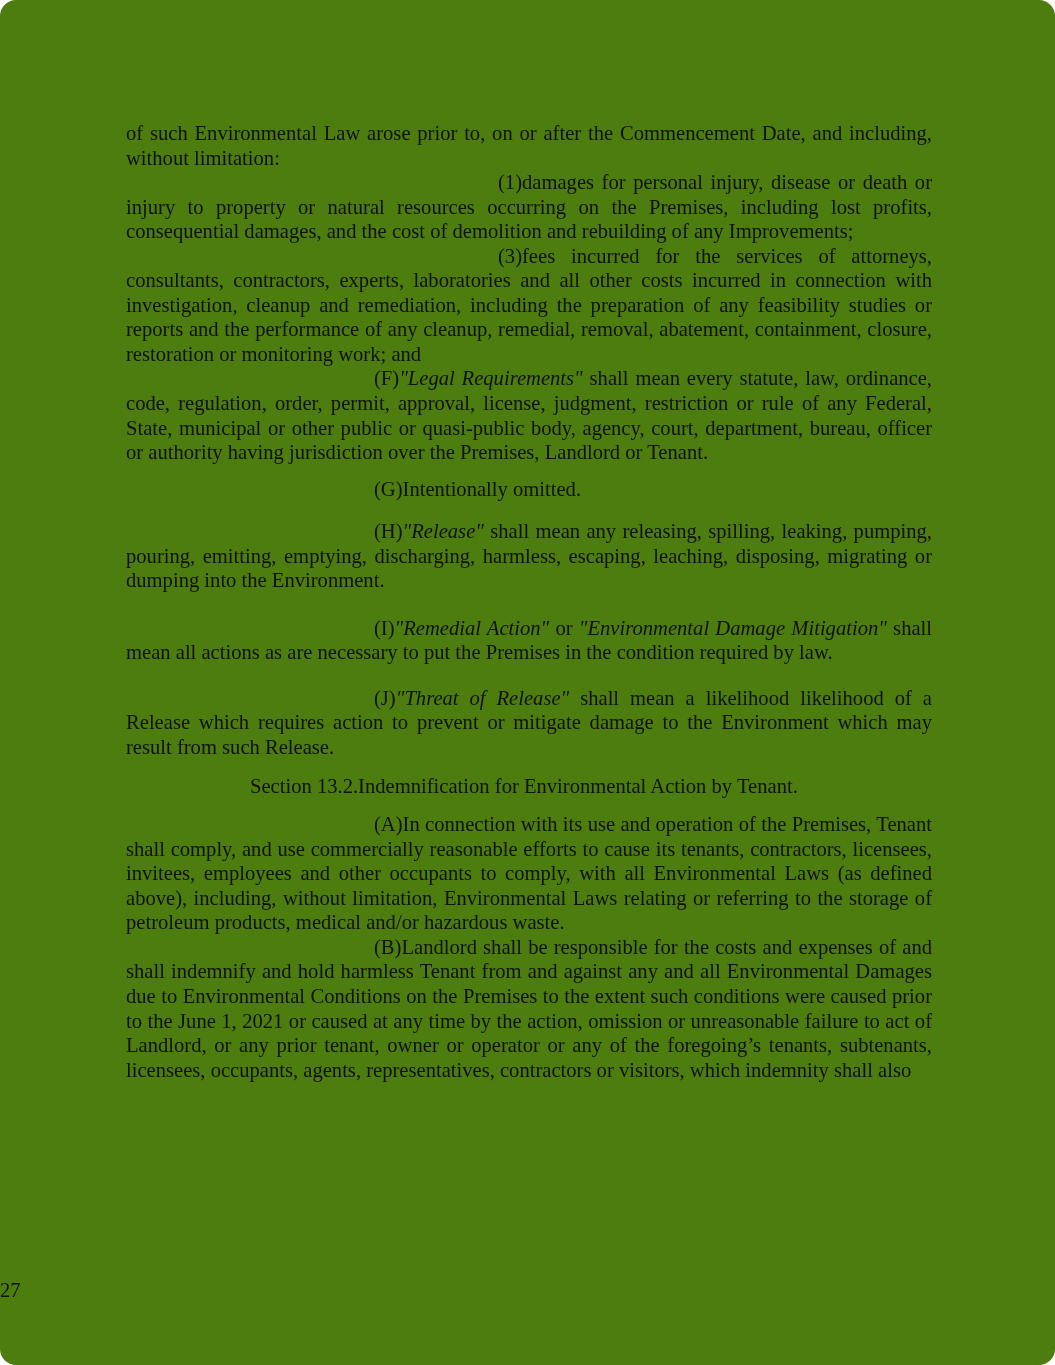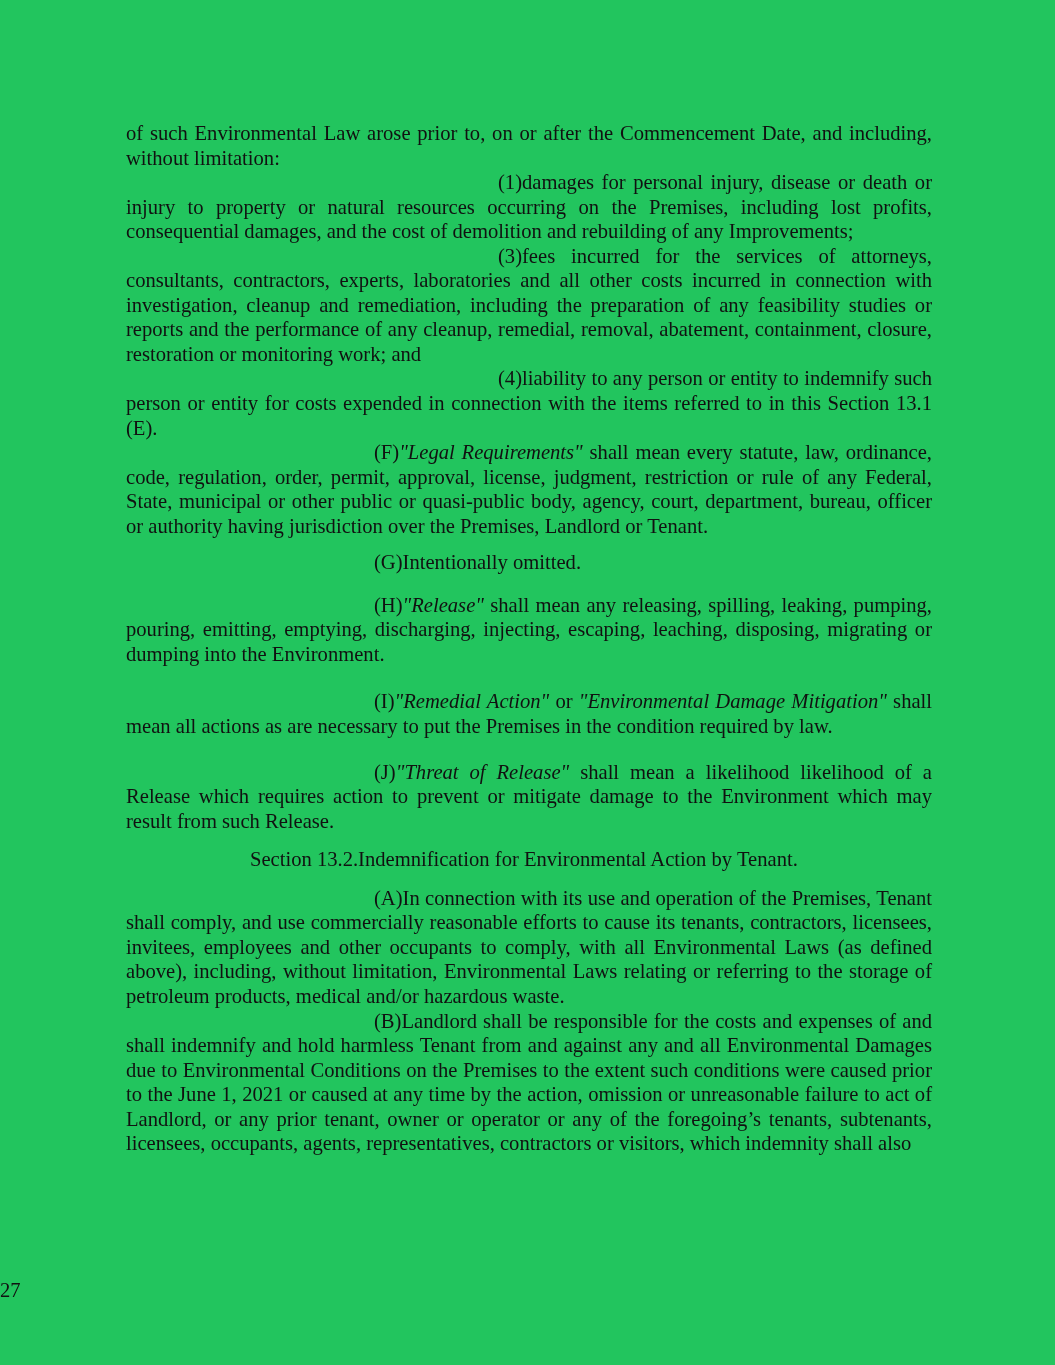--- a/index.html
+++ b/index.html
@@ -6,21 +6,22 @@
   body {
     width: 1055px; height: 1365px;
     background: #ffffff;
     position: relative;
     font-family: "Liberation Serif", "DejaVu Serif", serif;
     color: #111;
     overflow: hidden;
   }
   .page {
     position: absolute; inset: 0;
-    background: #22c55e;
+    background: #4d7c0f;
+    border-radius: 16px;
   }
   .content {
     position: absolute;
     left: 126px; top: 121px;
     width: 806px;
     font-size: 20.6px;
     line-height: 24.55px;
     text-align: justify;
   }
   p { margin: 0; }
@@ -51,27 +52,26 @@
 <div class="page">
   <div class="content">
 
     <p class="cont"><span>of such Environmental Law arose prior to, on or after the Commencement Date, and including, without limitation:</span></p>
 
     <p class="ind-num mt9"><span class="lbl">(1)</span><span>damages for personal injury, disease or death or injury to property or natural resources occurring on the Premises, including lost profits, consequential damages, and the cost of demolition and rebuilding of any Improvements;</span></p>
 
 
     <p class="ind-num mt9"><span class="lbl">(3)</span><span>fees incurred for the services of attorneys, consultants, contractors, experts, laboratories and all other costs incurred in connection with investigation, cleanup and remediation, including the preparation of any feasibility studies or reports and the performance of any cleanup, remedial, removal, abatement, containment, closure, restoration or monitoring work; and</span></p>
 
-    <p class="ind-num mt9"><span class="lbl">(4)</span><span>liability to any person or entity to indemnify such person or entity for costs expended in connection with the items referred to in this Section 13.1 (E).</span></p>
 
     <p class="ind-let mt9"><span class="lbl">(F)</span><span class="it">"Legal Requirements"</span><span> shall mean every statute, law, ordinance, code, regulation, order, permit, approval, license, judgment, restriction or rule of any Federal, State, municipal or other public or quasi-public body, agency, court, department, bureau, officer or authority having jurisdiction over the Premises, Landlord or Tenant.</span></p>
 
     <p class="ind-let mt0"><span class="lbl">(G)</span><span>Intentionally omitted.</span></p>
 
-    <p class="ind-let mt18"><span class="lbl">(H)</span><span class="it">"Release"</span><span> shall mean any releasing, spilling, leaking, pumping, pouring, emitting, emptying, discharging, injecting, escaping, leaching, disposing, migrating or dumping into the Environment.</span></p>
+    <p class="ind-let mt18"><span class="lbl">(H)</span><span class="it">"Release"</span><span> shall mean any releasing, spilling, leaking, pumping, pouring, emitting, emptying, discharging, harmless, escaping, leaching, disposing, migrating or dumping into the Environment.</span></p>
 
     <p class="ind-let mt23"><span class="lbl">(I)</span><span class="it">"Remedial Action"</span><span> or </span><span class="it">"Environmental Damage Mitigation"</span><span> shall mean all actions as are necessary to put the Premises in the condition required by law.</span></p>
 
     <p class="ind-let mt21"><span class="lbl">(J)</span><span class="it">"Threat of Release"</span><span> shall mean a likelihood likelihood of a Release which requires action to prevent or mitigate damage to the Environment which may result from such Release.</span></p>
 
     <p class="ind-sec mt14"><span class="lbl-wide">Section 13.2.</span><span>Indemnification for Environmental Action by Tenant.</span></p>
 
     <p class="ind-let mt14"><span class="lbl">(A)</span><span>In connection with its use and operation of the Premises, Tenant shall comply, and use commercially reasonable efforts to cause its tenants, contractors, licensees, invitees, employees and other occupants to comply, with all Environmental Laws (as defined above), including, without limitation, Environmental Laws relating or referring to the storage of petroleum products, medical and/or hazardous waste.</span></p>
 
     <p class="ind-let mt9"><span class="lbl">(B)</span><span>Landlord shall be responsible for the costs and expenses of and shall indemnify and hold harmless Tenant from and against any and all Environmental Damages due to Environmental Conditions on the Premises to the extent such conditions were caused prior to the June 1, 2021 or caused at any time by the action, omission or unreasonable failure to act of Landlord, or any prior tenant, owner or operator or any of the foregoing’s tenants, subtenants, licensees, occupants, agents, representatives, contractors or visitors, which indemnity shall also</span></p>

